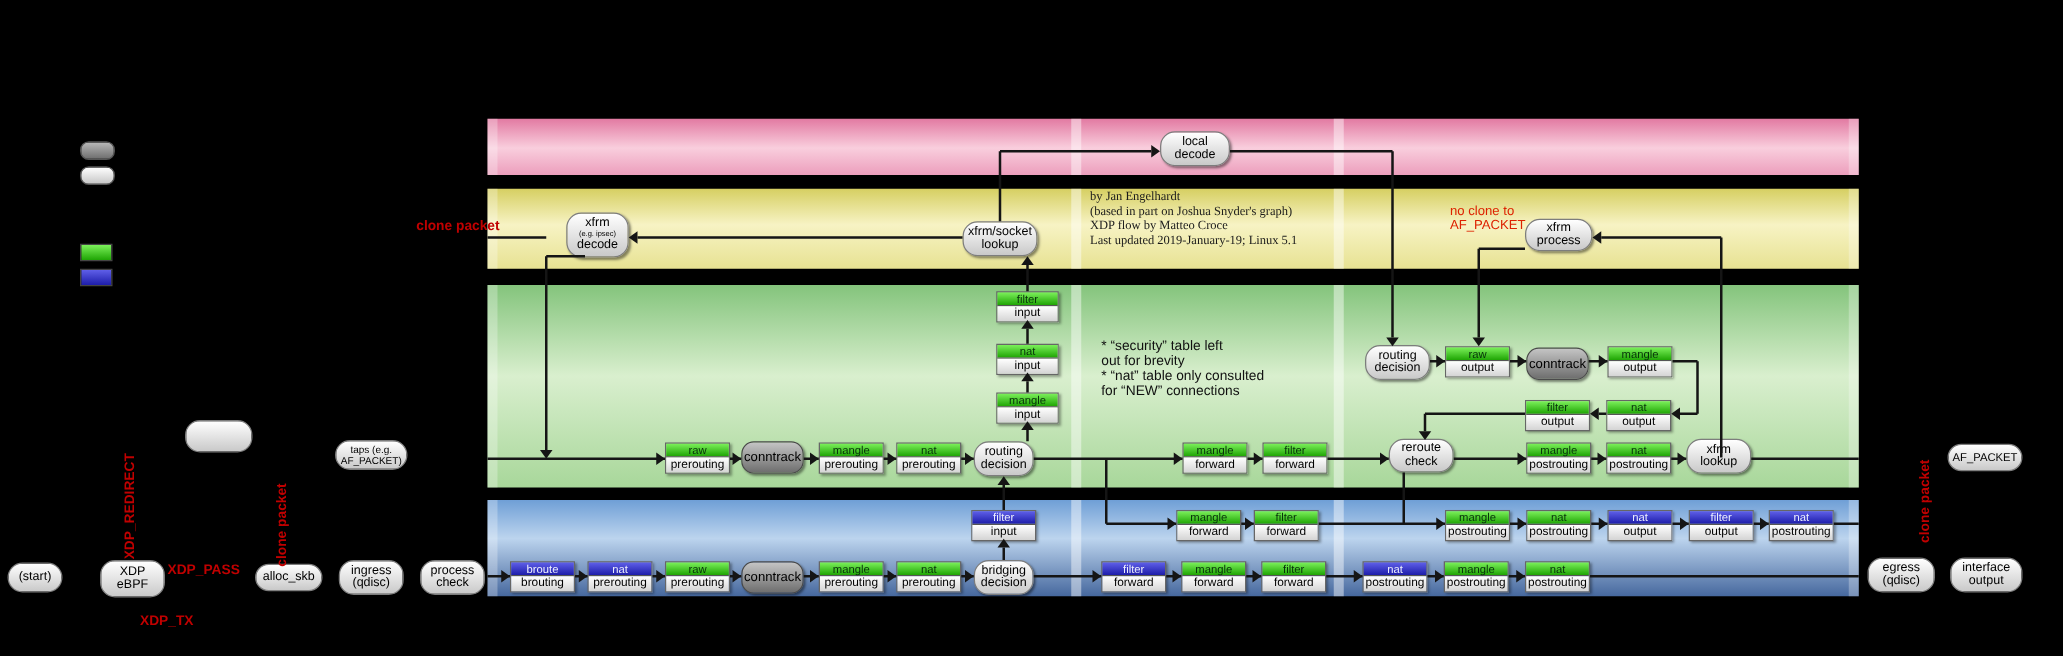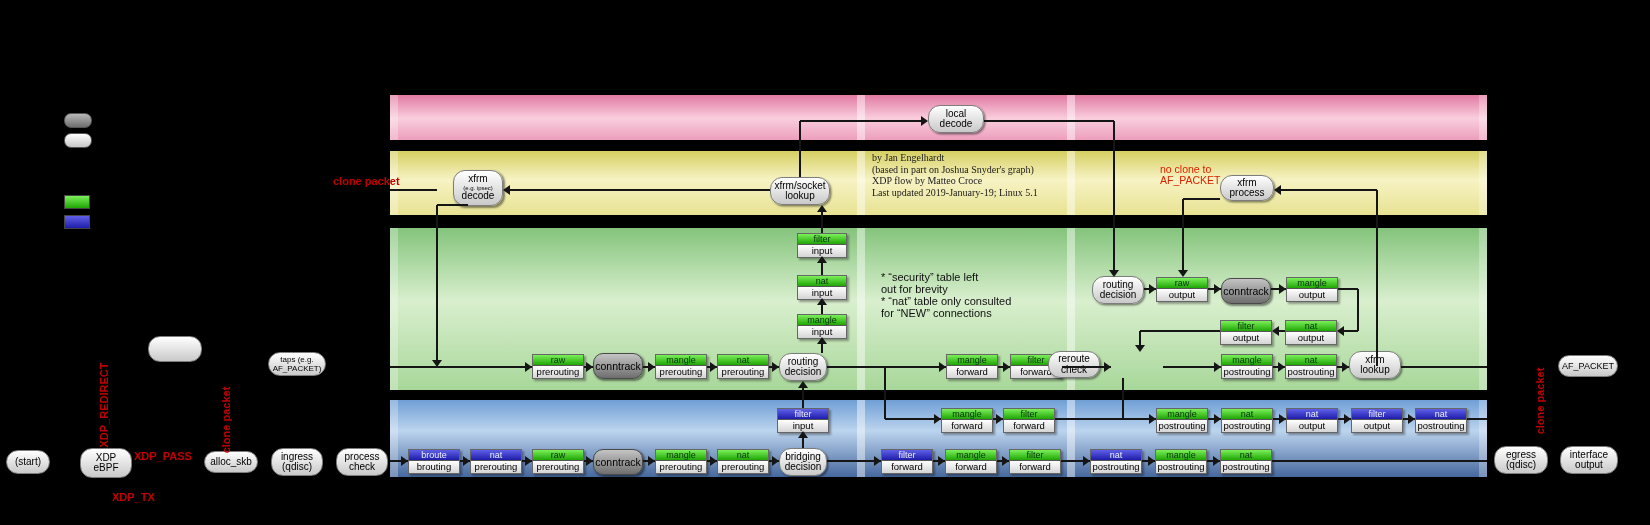--- a/index.html
+++ b/index.html
@@ -205,21 +205,21 @@
       <span>decision</span>
     </div>
     <div class="node-table" style="left: 946px; top: 354px; width: 52px;">
       <div class="nt-h hdr-green">mangle</div>
       <div class="nt-b">forward</div>
     </div>
     <div class="node-table" style="left: 1010px; top: 354px; width: 52px;">
       <div class="nt-h hdr-green">filter</div>
       <div class="nt-b">forward</div>
     </div>
-    <div class="node-pill" style="left: 1048px; top: 351px; width: 52px; height: 27px; text-align: center;">
+    <div class="node-pill" style="left: 1111px; top: 351px; width: 52px; height: 27px; text-align: center;">
       <span>reroute</span>
       <span>check</span>
     </div>
     <div class="node-table" style="left: 1221px; top: 354px; width: 52px;">
       <div class="nt-h hdr-green">mangle</div>
       <div class="nt-b">postrouting</div>
     </div>
     <div class="node-table" style="left: 1285px; top: 354px; width: 52px;">
       <div class="nt-h hdr-green">nat</div>
       <div class="nt-b">postrouting</div>

